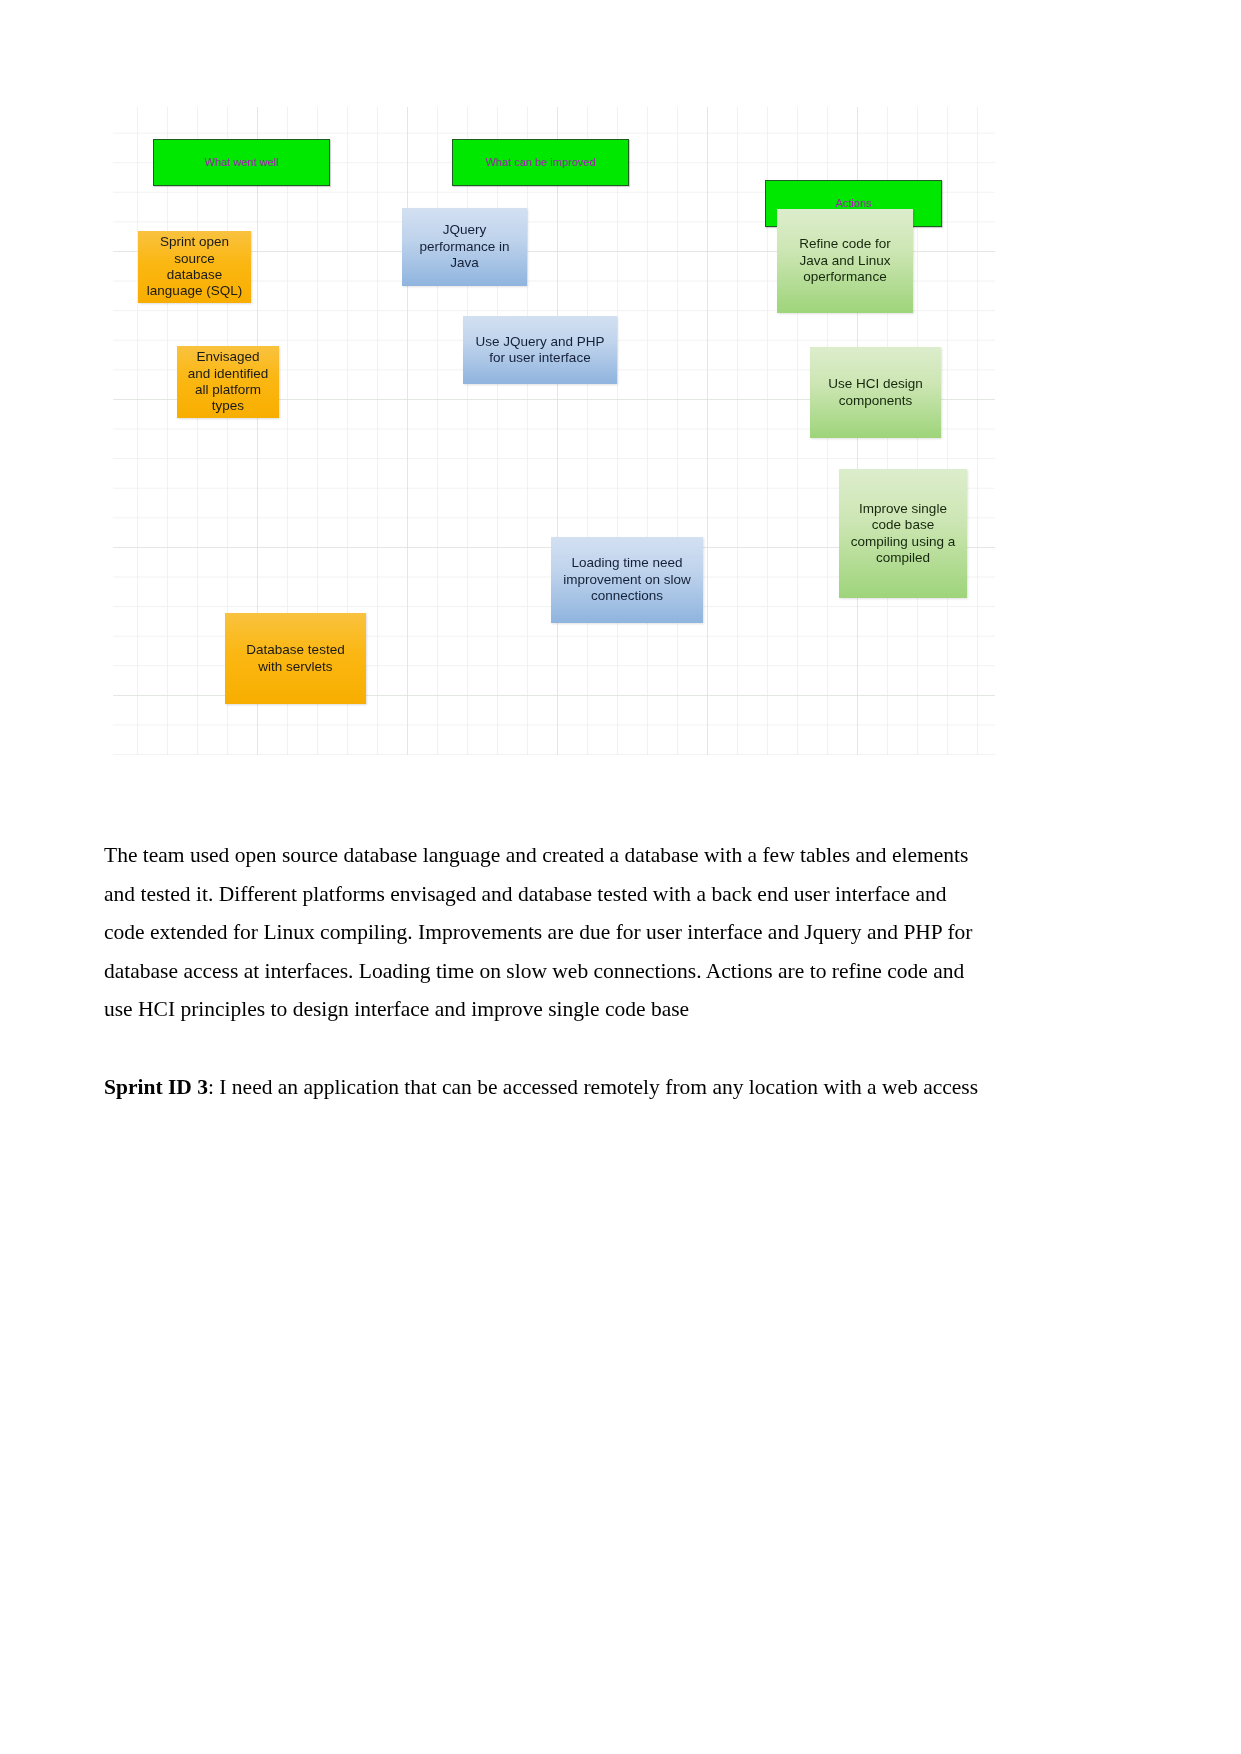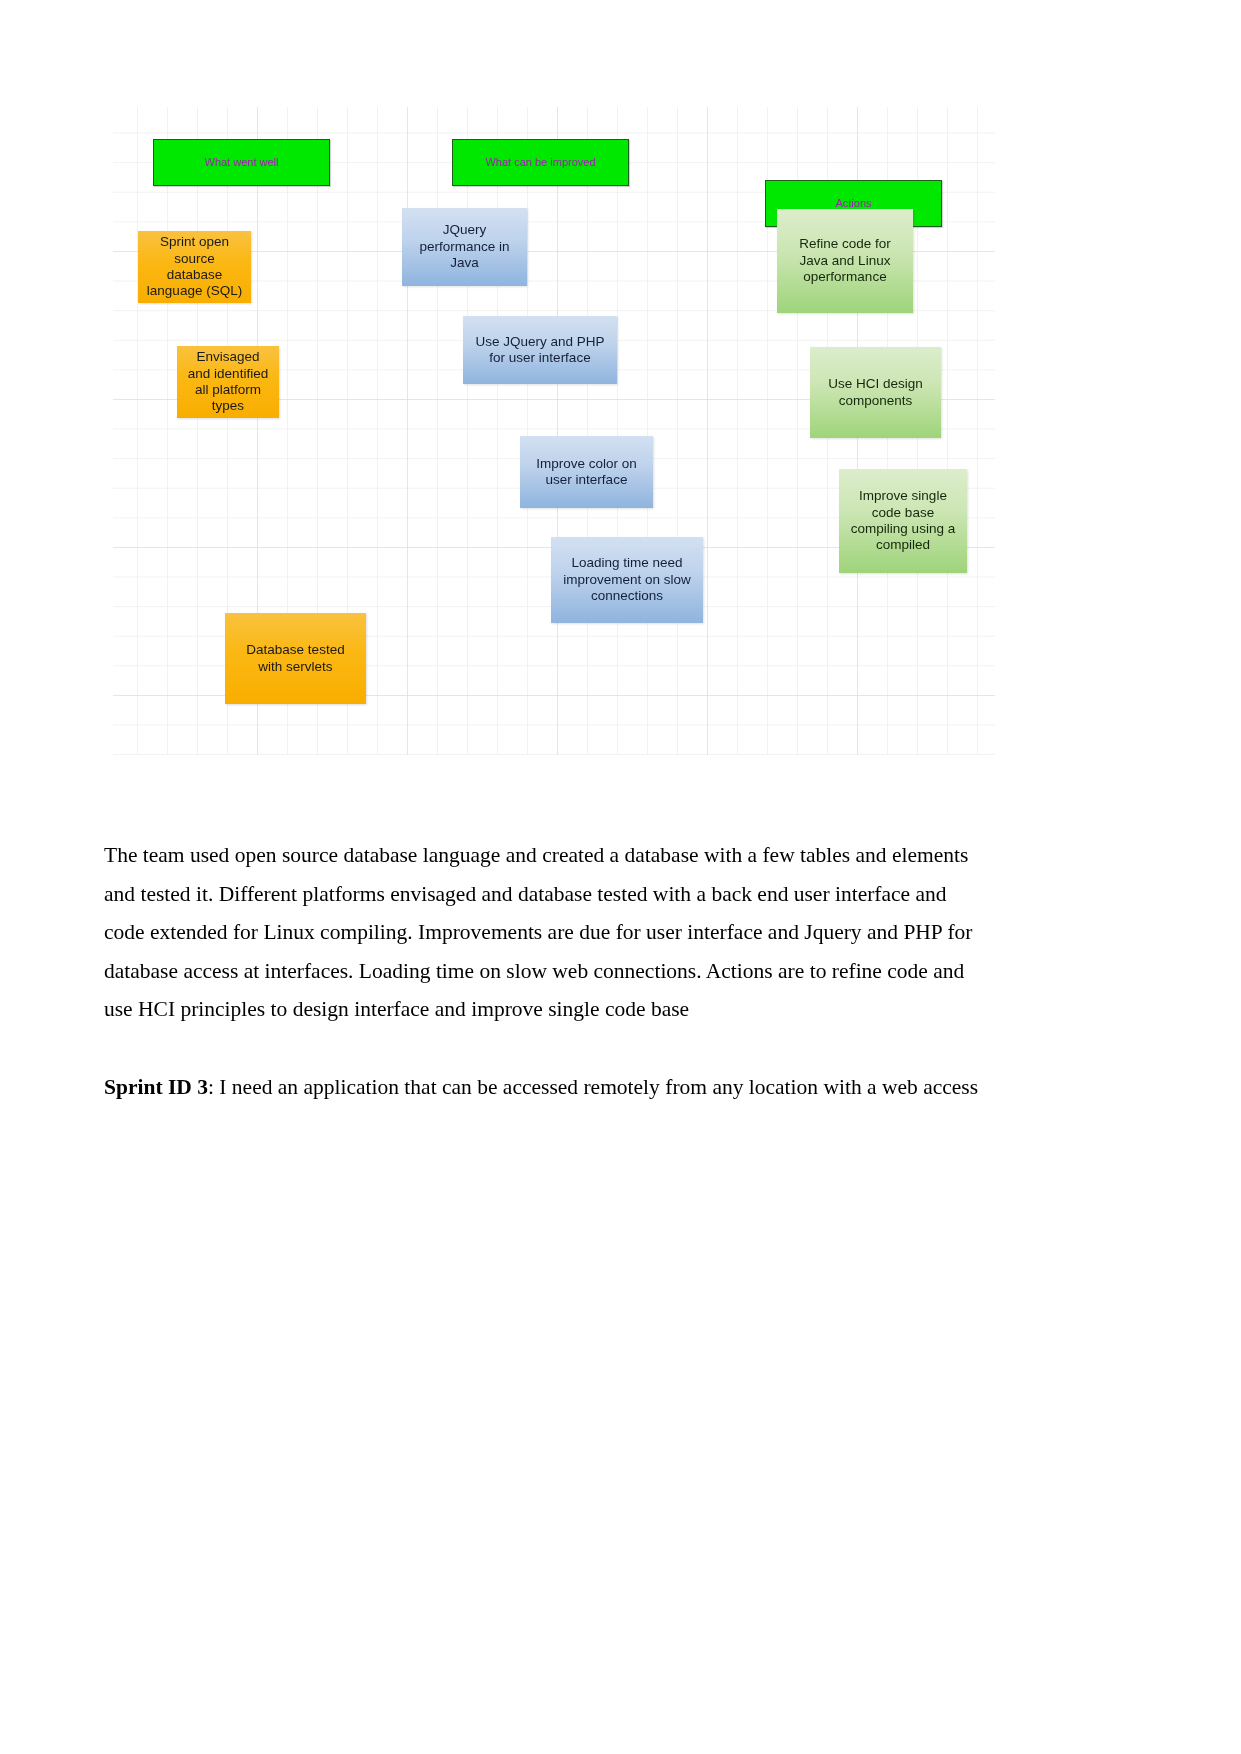--- a/index.html
+++ b/index.html
@@ -109,31 +109,29 @@
 and identified
 all platform
 types</div>
     <div class="node orange" style="left: 112px; top: 506px; width: 141px; height: 91px;">Database tested
 with servlets</div>
     <div class="node blue" style="left: 289px; top: 101px; width: 125px; height: 78px;">JQuery
 performance in
 Java</div>
     <div class="node blue" style="left: 350px; top: 209px; width: 154px; height: 68px;">Use JQuery and PHP
 for user interface</div>
-    <div class="node blue" style="left: 407px; top: 329px; width: 133px; height: 72px;">Improve color on
-user interface</div>
     <div class="node blue" style="left: 438px; top: 430px; width: 152px; height: 86px;">Loading time need
 improvement on slow
 connections</div>
     <div class="node green" style="left: 664px; top: 102px; width: 136px; height: 104px;">Refine code for
 Java and Linux
 operformance</div>
     <div class="node green" style="left: 697px; top: 240px; width: 131px; height: 91px;">Use HCI design
 components</div>
-    <div class="node green" style="left: 726px; top: 362px; width: 128px; height: 104px;">Improve single
+    <div class="node green" style="left: 726px; top: 362px; width: 128px; height: 129px;">Improve single
 code base
 compiling using a
 compiled</div>
   </div>
 
 <div class="doc-paragraph" id="paragraph-main">The team used open source database language and created a database with a few tables and elements and tested it. Different platforms envisaged and database tested with a back end user interface and code extended for Linux compiling. Improvements are due for user interface and Jquery and PHP for database access at interfaces. Loading time on slow web connections. Actions are to refine code and use HCI principles to design interface and improve single code base</div>
 
 <div class="doc-paragraph" id="paragraph-sprint"><span class="bold">Sprint ID 3</span><span>: I need an application that can be accessed remotely from any location with a web access</span></div>
 
 </body></html>

